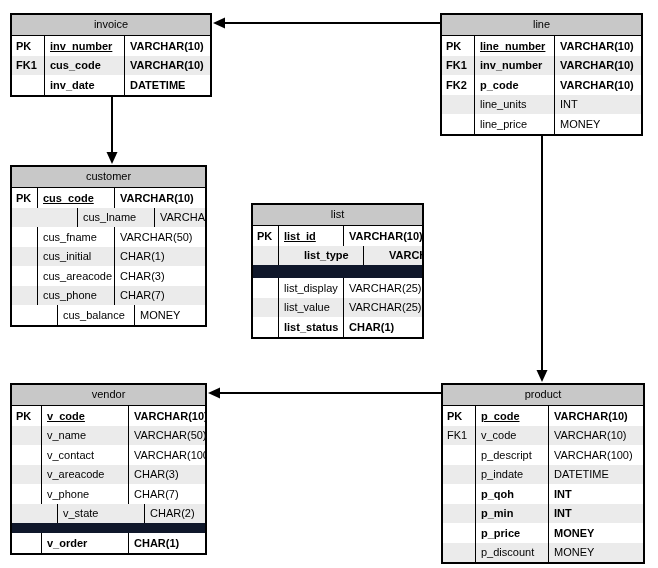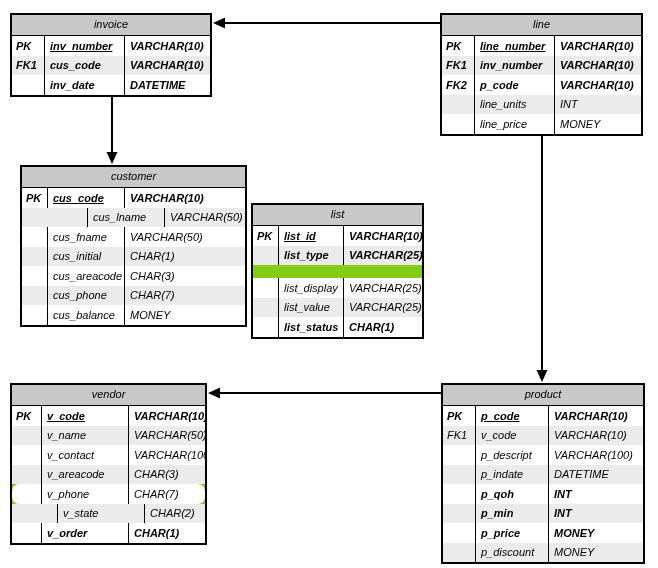--- a/index.html
+++ b/index.html
@@ -1,21 +1,21 @@
 <!DOCTYPE html>
 <html><head>
 <meta charset="utf-8">
 <style>
   html, body { margin: 0; padding: 0; background: #ffffff;
     font-family: "Liberation Sans", sans-serif; }
   .canvas { position: relative; width: 658px; height: 568px;
     background: #ffffff; overflow: hidden; }
   .arrow-layer { position: absolute; left: 0; top: 0; width: 658px; height: 568px; }
   .table-box { position: absolute; box-sizing: border-box;
-    border: 2px solid var(--border, #000); background: #84cc16; font-style: italic; }
+    border: 2px solid var(--border, #000); background: #0f172a; }
   .table-header { height: 20px; line-height: 19px; text-align: center;
     background: var(--header-bg, #c8c8c8);
     border-bottom: 1px solid var(--border, #000);
     font-size: 11px; color: #000; }
   .table-row { display: grid; height: 19.5px; background: #ffffff; }
   .table-row.alt { background: var(--alt-bg, #ebebeb); }
   .cell { box-sizing: border-box; display: flex; align-items: center;
     font-size: 11px; color: #000; white-space: nowrap; overflow: hidden;
     padding: 0 3px 0 4px; }
   .key-cell   { border-right: 1px solid var(--border, #000); }
@@ -86,21 +86,21 @@
           <div class="cell key-cell"></div>
           <div class="cell attr-cell">line_units</div>
           <div class="cell type-cell">INT</div>
         </div>
         <div class="table-row" style="grid-template-columns: 33px 80px 1fr;">
           <div class="cell key-cell"></div>
           <div class="cell attr-cell">line_price</div>
           <div class="cell type-cell">MONEY</div>
         </div>
       </div>
-      <div class="table-box" style="left: 20px; top: 165px; width: 227px;">
+      <div class="table-box" style="left: 10px; top: 165px; width: 197px;">
         <div class="table-header">customer</div>
         <div class="table-row" style="grid-template-columns: 26px 77px 1fr;">
           <div class="cell key-cell bold">PK</div>
           <div class="cell attr-cell bold pk-underline">cus_code</div>
           <div class="cell type-cell bold">VARCHAR(10)</div>
         </div>
         <div class="table-row alt" style="grid-template-columns: 26px 77px 1fr; padding-left: 40px;">
           <div class="cell key-cell"></div>
           <div class="cell attr-cell">cus_lname</div>
           <div class="cell type-cell">VARCHAR(50)</div>
@@ -118,34 +118,34 @@
         <div class="table-row" style="grid-template-columns: 26px 77px 1fr;">
           <div class="cell key-cell"></div>
           <div class="cell attr-cell">cus_areacode</div>
           <div class="cell type-cell">CHAR(3)</div>
         </div>
         <div class="table-row alt" style="grid-template-columns: 26px 77px 1fr;">
           <div class="cell key-cell"></div>
           <div class="cell attr-cell">cus_phone</div>
           <div class="cell type-cell">CHAR(7)</div>
         </div>
-        <div class="table-row" style="grid-template-columns: 26px 77px 1fr;">
+        <div class="table-row" style="grid-template-columns: 26px 77px 1fr; padding-left: 20px;">
           <div class="cell key-cell"></div>
           <div class="cell attr-cell">cus_balance</div>
           <div class="cell type-cell">MONEY</div>
         </div>
       </div>
       <div class="table-box" style="left: 251px; top: 203px; width: 173px;">
         <div class="table-header">list</div>
         <div class="table-row" style="grid-template-columns: 26px 65px 1fr;">
           <div class="cell key-cell bold">PK</div>
           <div class="cell attr-cell bold pk-underline">list_id</div>
           <div class="cell type-cell bold">VARCHAR(10)</div>
         </div>
-        <div class="table-row alt" style="grid-template-columns: 26px 65px 1fr;">
+        <div class="table-row alt" style="grid-template-columns: 26px 65px 1fr; gap: 20px;">
           <div class="cell key-cell bold"></div>
           <div class="cell attr-cell bold">list_type</div>
           <div class="cell type-cell bold">VARCHAR(25)</div>
         </div>
         <div class="table-row" style="grid-template-columns: 26px 65px 1fr; margin-top: 13px;">
           <div class="cell key-cell"></div>
           <div class="cell attr-cell">list_display</div>
           <div class="cell type-cell">VARCHAR(25)</div>
         </div>
         <div class="table-row alt" style="grid-template-columns: 26px 65px 1fr;">
@@ -174,31 +174,31 @@
         <div class="table-row" style="grid-template-columns: 30px 87px 1fr;">
           <div class="cell key-cell"></div>
           <div class="cell attr-cell">v_contact</div>
           <div class="cell type-cell">VARCHAR(100)</div>
         </div>
         <div class="table-row alt" style="grid-template-columns: 30px 87px 1fr;">
           <div class="cell key-cell"></div>
           <div class="cell attr-cell">v_areacode</div>
           <div class="cell type-cell">CHAR(3)</div>
         </div>
-        <div class="table-row" style="grid-template-columns: 30px 87px 1fr; border-radius: 7px;">
+        <div class="table-row" style="grid-template-columns: 30px 87px 1fr;">
           <div class="cell key-cell"></div>
           <div class="cell attr-cell">v_phone</div>
           <div class="cell type-cell">CHAR(7)</div>
         </div>
         <div class="table-row alt" style="grid-template-columns: 30px 87px 1fr; padding-left: 16px;">
           <div class="cell key-cell"></div>
           <div class="cell attr-cell">v_state</div>
           <div class="cell type-cell">CHAR(2)</div>
         </div>
-        <div class="table-row" style="grid-template-columns: 30px 87px 1fr;">
+        <div class="table-row" style="grid-template-columns: 30px 87px 1fr; margin-top: 10px;">
           <div class="cell key-cell bold"></div>
           <div class="cell attr-cell bold">v_order</div>
           <div class="cell type-cell bold">CHAR(1)</div>
         </div>
       </div>
       <div class="table-box" style="left: 441px; top: 383px; width: 204px;">
         <div class="table-header">product</div>
         <div class="table-row" style="grid-template-columns: 33px 73px 1fr;">
           <div class="cell key-cell bold">PK</div>
           <div class="cell attr-cell bold pk-underline">p_code</div>

